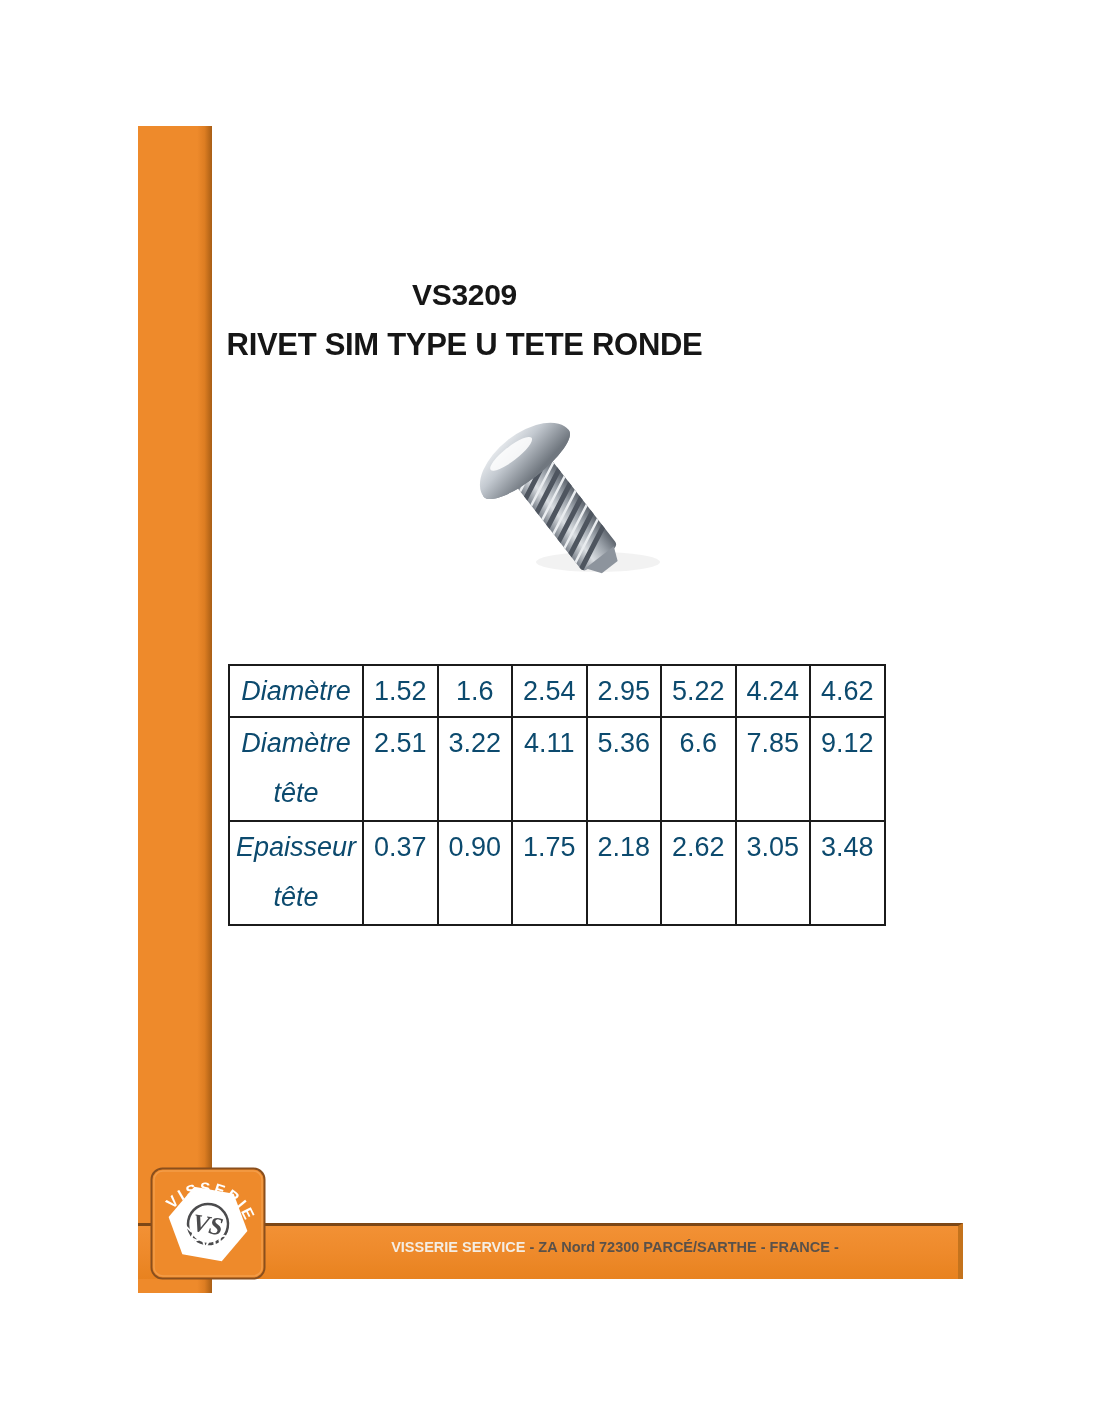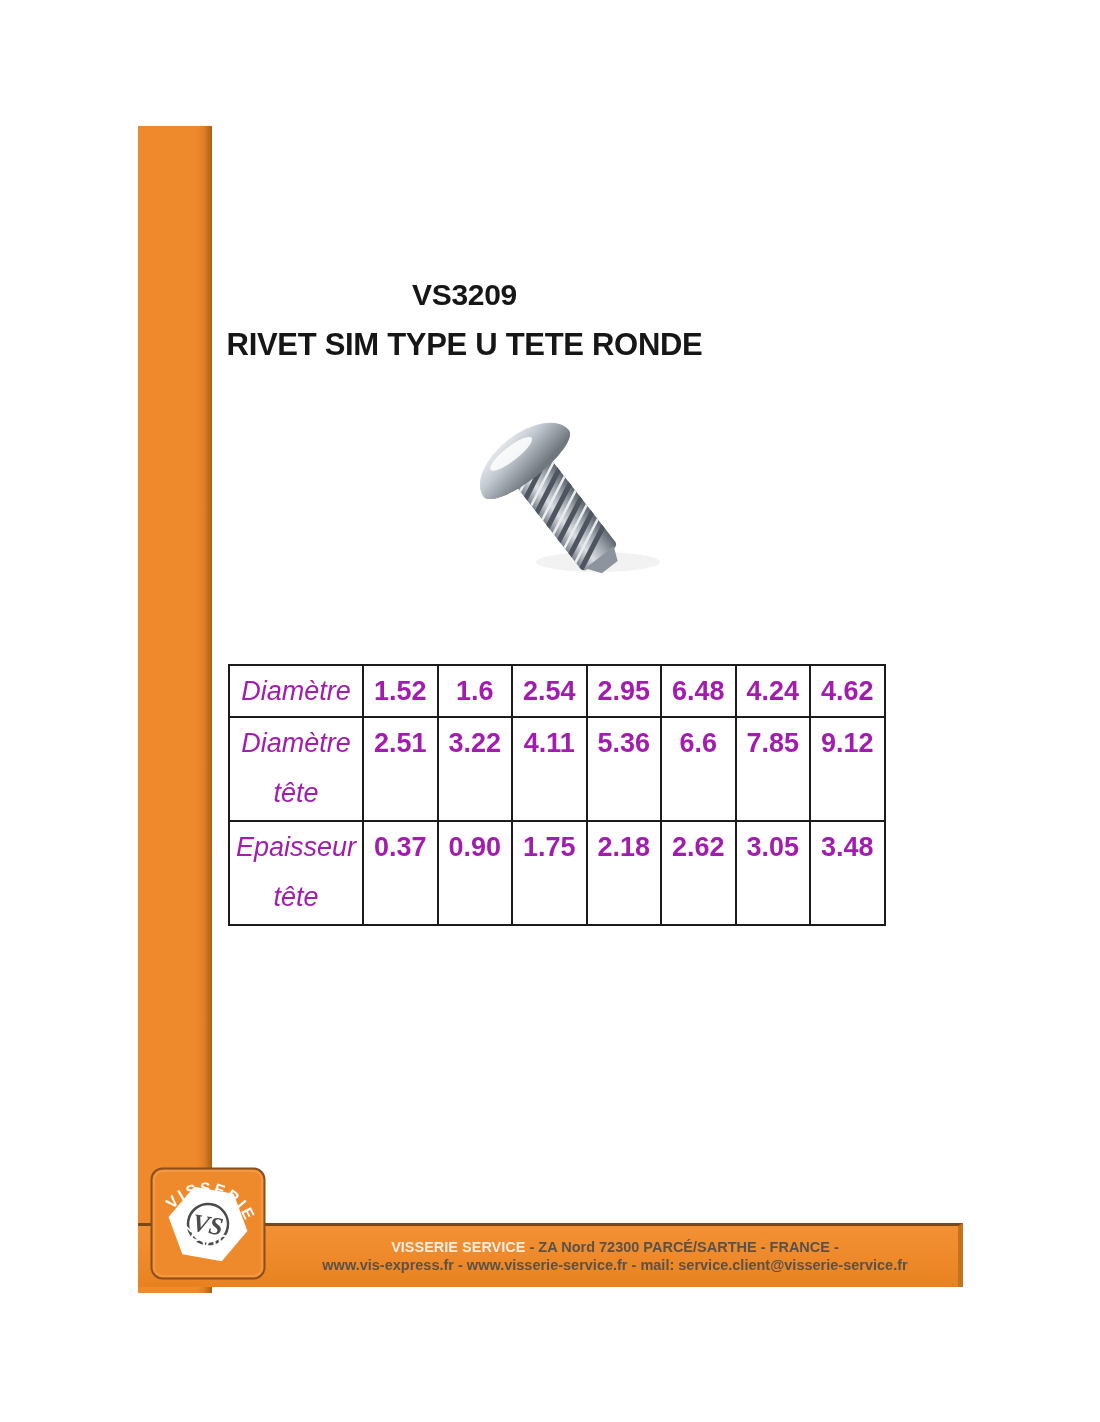--- a/index.html
+++ b/index.html
@@ -21,30 +21,30 @@
   .title.name{top:327px;font-size:31px;}
   
   .photo{position:absolute;left:448px;top:402px;width:250px;height:180px;}
   
   table.dims{
     position:absolute;left:228px;top:664px;width:656px;
     border-collapse:collapse;table-layout:fixed;
   }
   table.dims td{
     border:2px solid #1b1b1b;padding:0;text-align:center;vertical-align:top;
-    color:#a21caf;overflow:hidden;
+    color:#0c4a6e;overflow:hidden;
   }
   table.dims .line{display:block;line-height:50px;font-size:27px;}
   td.t-label .line{font-style:italic;font-weight:normal;}
-  td.t-val .line{font-weight:bold;}
+  td.t-val .line{font-weight:normal;}
   tr.r-single{height:52px;}
   tr.r-double{height:104px;}
   
   .footer-bar{
-    position:absolute;left:138px;top:1223px;width:825px;height:64px;
+    position:absolute;left:138px;top:1223px;width:825px;height:56px;
     background:linear-gradient(180deg,#f29135 0%,#ee8a2b 50%,#e8821f 100%);
     border-top:3px solid #7c4716;border-right:5px solid #c4731d;
     box-sizing:border-box;
   }
   .footer-text{
     position:absolute;left:132px;top:12px;width:690px;text-align:center;
     font-weight:bold;font-size:14.5px;line-height:18px;color:#5a5149;
   }
   .footer-text .company{color:#f4ede3;}
   
@@ -124,21 +124,21 @@
       <td class="t-val">
           <span class="line">1.6</span>
         </td>
       <td class="t-val">
           <span class="line">2.54</span>
         </td>
       <td class="t-val">
           <span class="line">2.95</span>
         </td>
       <td class="t-val">
-          <span class="line">6.48</span>
+          <span class="line">5.22</span>
         </td>
       <td class="t-val">
           <span class="line">4.24</span>
         </td>
       <td class="t-val">
           <span class="line">4.62</span>
         </td>
     </tr>
     <tr class="r-double">
       <td class="t-label">
@@ -193,21 +193,20 @@
       <td class="t-val">
           <span class="line">3.48</span>
         </td>
     </tr>
   </tbody>
 </table>
 
 <div class="footer-bar">
   <div class="footer-text">
     <div><span class="company">VISSERIE SERVICE</span><span> - ZA Nord 72300 PARCÉ/SARTHE - FRANCE -</span></div>
-    <div>www.vis-express.fr - www.visserie-service.fr - mail: service.client@visserie-service.fr</div>
   </div>
 </div>
 
 <div class="logo">
   <svg width="116" height="113" viewBox="0 0 116 113">
     <rect x="1.5" y="1.5" width="113" height="110" rx="11" fill="#ee8a2b" stroke="#8a4f1d" stroke-width="2"></rect>
     <rect x="4" y="4" width="108" height="105" rx="9" fill="none" stroke="#f6a95c" stroke-width="1.5" opacity="0.6"></rect>
     <g transform="rotate(10 58 57)">
       <polygon points="98,57 78,22.8 38,22.8 18,57 38,91.2 78,91.2" fill="#ffffff"></polygon>
       <circle cx="58" cy="57" r="20" fill="#ffffff" stroke="#4b4b4d" stroke-width="2.5"></circle>

